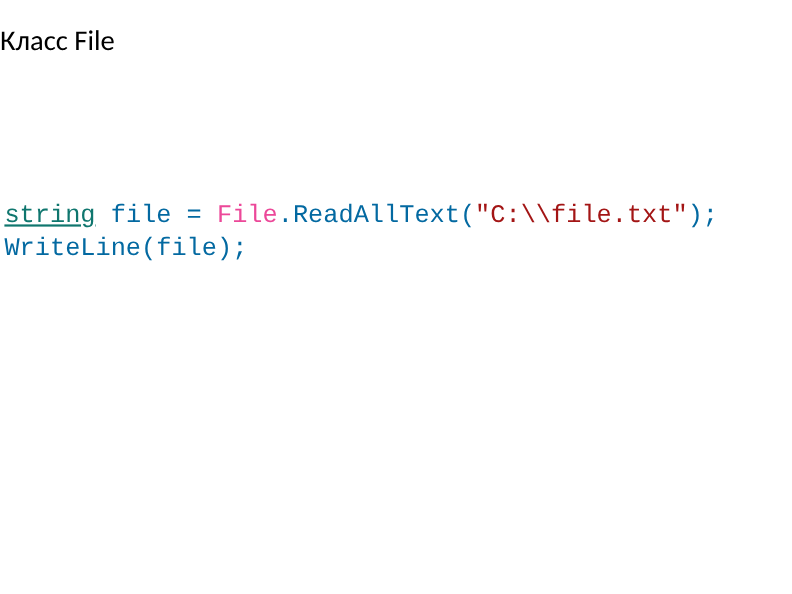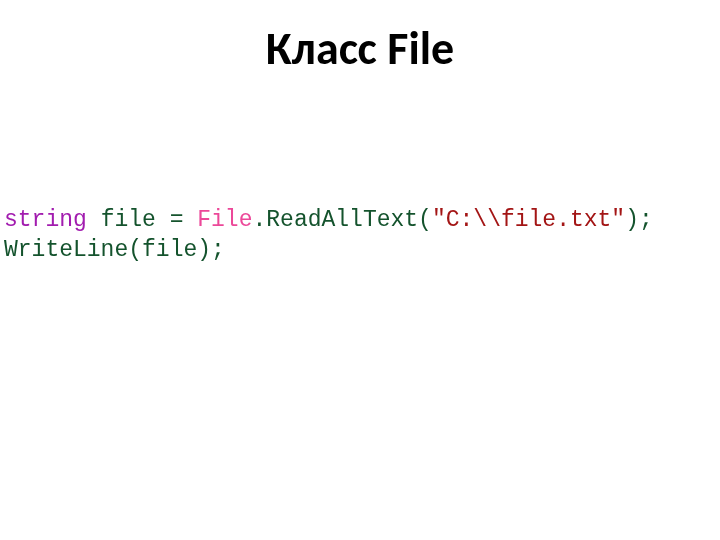--- a/index.html
+++ b/index.html
@@ -8,38 +8,37 @@
       box-sizing: border-box;
     }
     body {
       width: 720px;
       height: 540px;
       background: #ffffff;
       font-family: Calibri, Arial, sans-serif;
       overflow: hidden;
     }
     .title {
-      text-align: center;
-      font-size: 46px;
+      font-size: 26px;
       color: #000000;
       padding-top: 20px;
-      font-weight: bold;
+      font-weight: normal;
     }
     .code-block {
       margin-top: 130px;
       padding-left: 4px;
       font-family: Consolas, 'Courier New', monospace;
       font-size: 23px;
       line-height: 1.3;
       white-space: pre;
     }
-    .kw { color: #a21caf; }
+    .kw { color: #0f766e; text-decoration: underline; }
     .cls { color: #ec4899; }
     .str { color: #a31515; }
-    .plain { color: #14532d; }
+    .plain { color: #0369a1; }
   </style>
 </head>
 <body>
 
 <h1 class="title">Класс File</h1>
 
 <div class="code-block"><span class="kw">string</span><span class="plain"> </span><span class="plain">file = </span><span class="cls">File</span><span class="plain">.ReadAllText(</span><span class="str">"C:\\file.txt"</span><span class="plain">);</span>
 <span class="plain">WriteLine(file);</span></div>
 
 </body></html>

